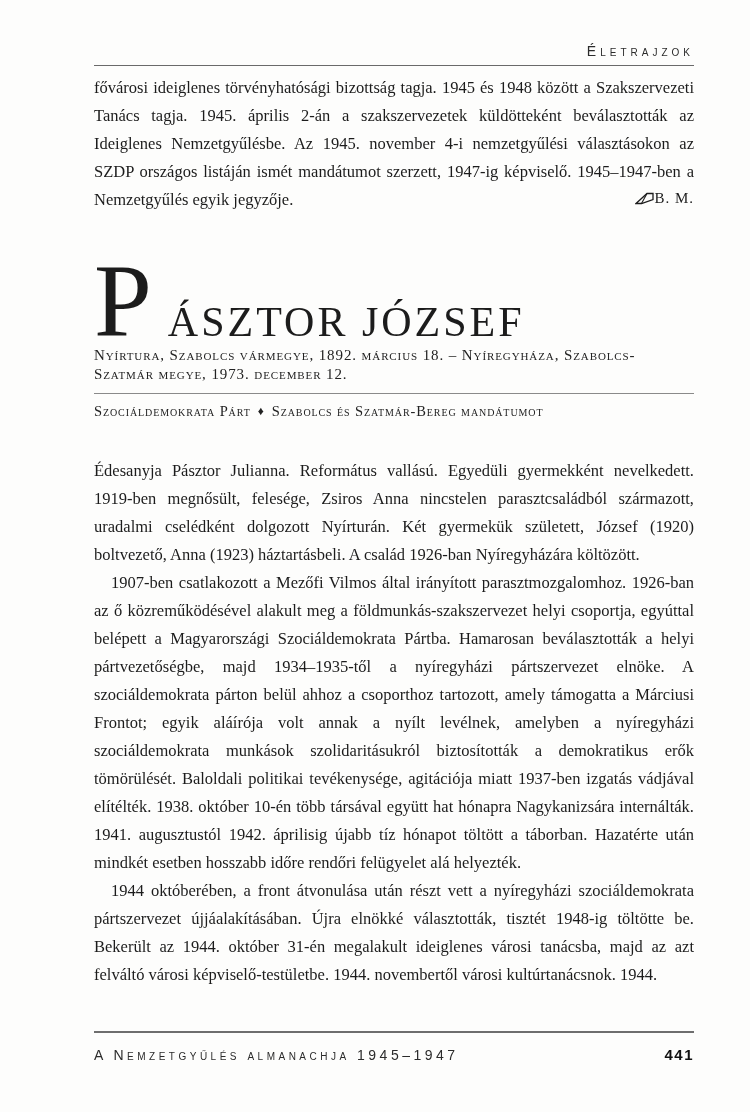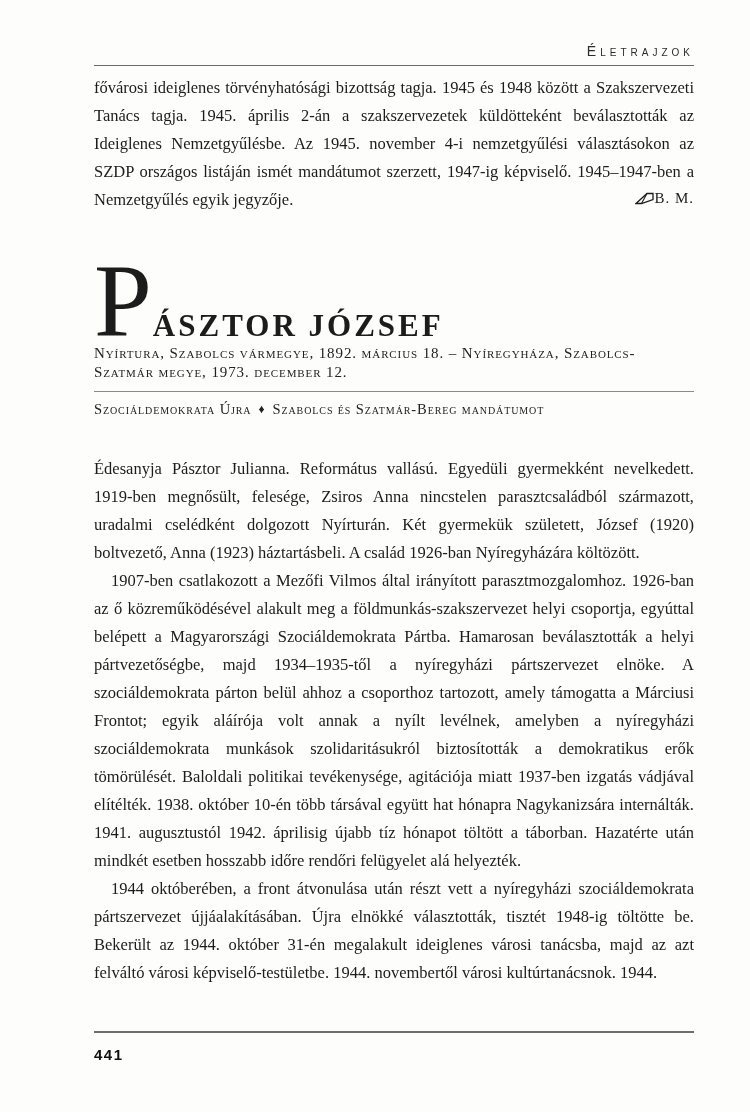--- a/index.html
+++ b/index.html
@@ -54,24 +54,23 @@
     display:flex;
     align-items:baseline;
     white-space:nowrap;
   }
   .dropcap{
     font-size:104px;
     line-height:0.72;
     letter-spacing:0;
   }
   .name-rest{
-    font-size:31px;
+    font-size:42px;
     letter-spacing:3px;
-    margin-left:1px;
-    font-weight:bold;
+    margin-left:16px;
   }
   .vital-line{
     margin-top:0;
     font-variant:small-caps;
     font-size:15px;
     line-height:19px;
     letter-spacing:0.9px;
     color:#222;
   }
   .party-rule{
@@ -151,28 +150,29 @@
   <div class="entry-name">
     <span class="dropcap">P</span>
       <span class="name-rest">ÁSZTOR JÓZSEF</span>
   </div>
 
   <div class="vital-line">Nyírtura, Szabolcs vármegye, 1892. március 18. – Nyíregyháza, Szabolcs-Szatmár megye, 1973. december 12.</div>
 
   <hr class="party-rule">
 
   <div class="party-line">
-    <span>Szociáldemokrata Újra</span><span class="diamond">♦</span><span>Szabolcs és Szatmár-Bereg mandátumot</span>
+    <span>Szociáldemokrata Párt</span><span class="diamond">♦</span><span>Szabolcs és Szatmár-Bereg mandátumot</span>
   </div>
 
   <div class="bio">
     <p>Édesanyja Pásztor Julianna. Református vallású. Egyedüli gyermekként nevelkedett. 1919-ben megnősült, felesége, Zsiros Anna nincstelen parasztcsaládból származott, uradalmi cselédként dolgozott Nyírturán. Két gyermekük született, József (1920) boltvezető, Anna (1923) háztartásbeli. A család 1926-ban Nyíregyházára költözött.</p>
     <p class="indent">1907-ben csatlakozott a Mezőfi Vilmos által irányított parasztmozgalomhoz. 1926-ban az ő közreműködésével alakult meg a földmunkás-szakszervezet helyi csoportja, egyúttal belépett a Magyarországi Szociáldemokrata Pártba. Hamarosan beválasztották a helyi pártvezetőségbe, majd 1934–1935-től a nyíregyházi pártszervezet elnöke. A szociáldemokrata párton belül ahhoz a csoporthoz tartozott, amely támogatta a Márciusi Frontot; egyik aláírója volt annak a nyílt levélnek, amelyben a nyíregyházi szociáldemokrata munkások szolidaritásukról biztosították a demokratikus erők tömörülését. Baloldali politikai tevékenysége, agitációja miatt 1937-ben izgatás vádjával elítélték. 1938. október 10-én több társával együtt hat hónapra Nagykanizsára internálták. 1941. augusztustól 1942. áprilisig újabb tíz hónapot töltött a táborban. Hazatérte után mindkét esetben hosszabb időre rendőri felügyelet alá helyezték.</p>
     <p class="indent">1944 októberében, a front átvonulása után részt vett a nyíregyházi szociáldemokrata pártszervezet újjáalakításában. Újra elnökké választották, tisztét 1948-ig töltötte be. Bekerült az 1944. október 31-én megalakult ideiglenes városi tanácsba, majd az azt felváltó városi képviselő-testületbe. 1944. novembertől városi kultúrtanácsnok. 1944.</p>
   </div>
 
 </div>
 
 <div class="footer">
   <div class="footer-row">
+    <span class="book-title">A Nemzetgyűlés almanachja 1945–1947</span>
     <span class="page-number">441</span>
   </div>
 </div>
 
 </body></html>

